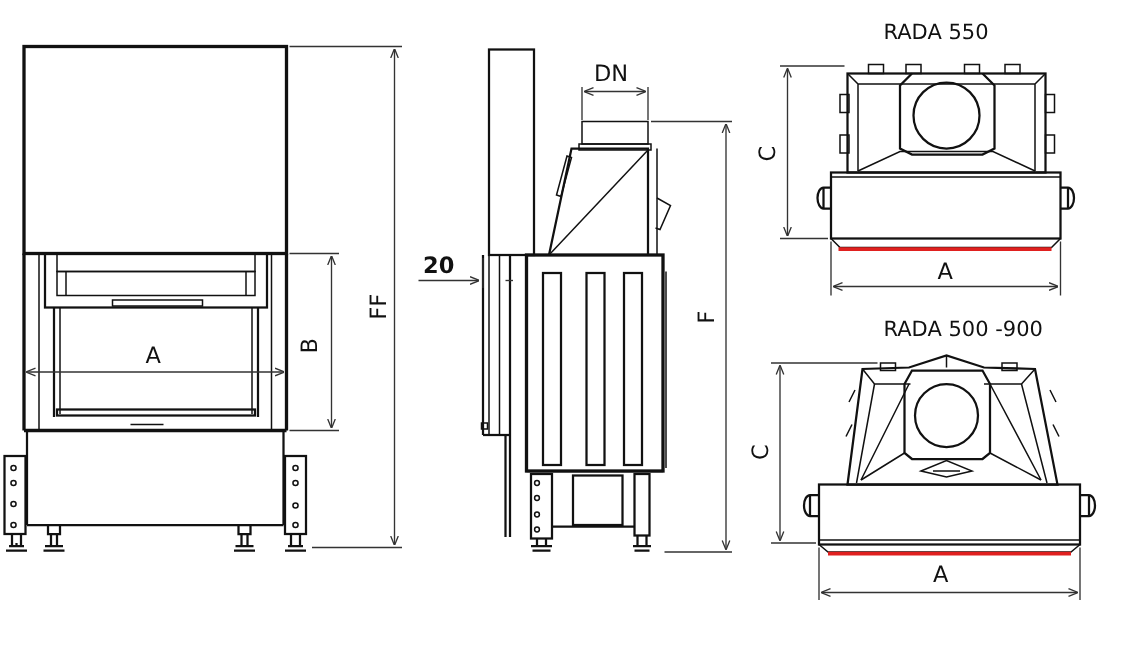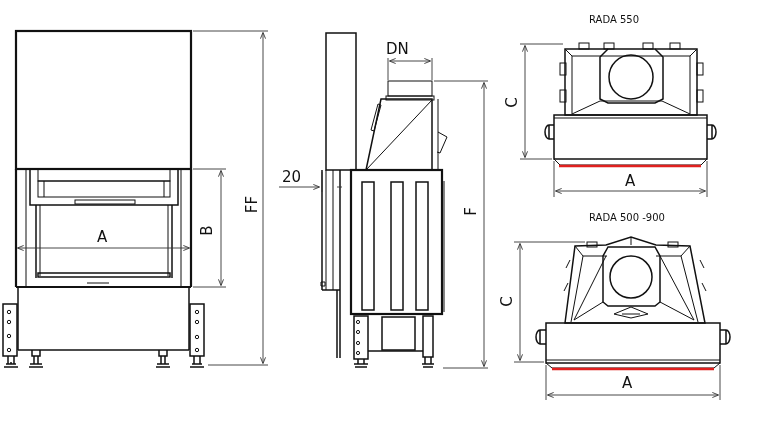--- a/index.html
+++ b/index.html
@@ -7,21 +7,21 @@
          font-family: "DejaVu Sans", sans-serif; }
   svg { position: absolute; left: 0; top: 0; }
   .ln { stroke: #111; fill: none; stroke-width: 1; }
   .th { stroke: #111; fill: none; stroke-width: 2.2; }
   .md { stroke: #111; fill: none; stroke-width: 1.5; }
   .dim { stroke: #333; fill: none; stroke-width: 0.9; }
   .wf { fill: #fff; }
   .lbl { position: absolute; color: #111; font-family: "DejaVu Sans", sans-serif;
          font-size: 15px; line-height: 1; white-space: nowrap; }
   .rot { transform: rotate(-90deg); transform-origin: center center; }
-  .title { font-size: 10px; }
+  .title { font-size: 14px; }
 </style>
 </head>
 <body>
 
 <svg width="758" height="434" viewBox="0 0 758 434" xmlns="http://www.w3.org/2000/svg">
   <defs>
     <marker id="arr" viewBox="0 0 10 10" refX="9" refY="5" markerWidth="7" markerHeight="7" orient="auto-start-reverse">
       <path d="M0,1 L10,5 L0,9" fill="none" stroke="#333" stroke-width="1.4"></path>
     </marker>
   </defs>
@@ -194,22 +194,22 @@
     <line x1="546" y1="365" x2="546" y2="400" class="dim"></line>
     <line x1="720" y1="365" x2="720" y2="400" class="dim"></line>
     <line x1="548" y1="395" x2="718" y2="395" class="dim" marker-start="url(#arr)" marker-end="url(#arr)"></line>
   </g>
 </svg>
 
 <div class="lbl" style="left:97px;top:230px;">A</div>
 <div class="lbl rot" style="left:202px;top:223px;">B</div>
 <div class="lbl rot" style="left:244px;top:197px;">FF</div>
 
-<div class="lbl" style="left:386px;top:42px;">DN</div>
-<div class="lbl" style="left:282px;top:170px;">20</div>
+<div class="lbl" style="left:396px;top:42px;">DN</div>
+<div class="lbl" style="left:282px;top:170px;font-weight:bold;">20</div>
 <div class="lbl rot" style="left:467px;top:204px;">F</div>
 
 <div class="lbl title" style="left:589px;top:15px;">RADA 550</div>
 <div class="lbl rot" style="left:507px;top:95px;">C</div>
 <div class="lbl" style="left:625px;top:174px;">A</div>
 
 <div class="lbl title" style="left:589px;top:213px;">RADA 500 -900</div>
 <div class="lbl rot" style="left:502px;top:294px;">C</div>
 <div class="lbl" style="left:622px;top:376px;">A</div>
 

